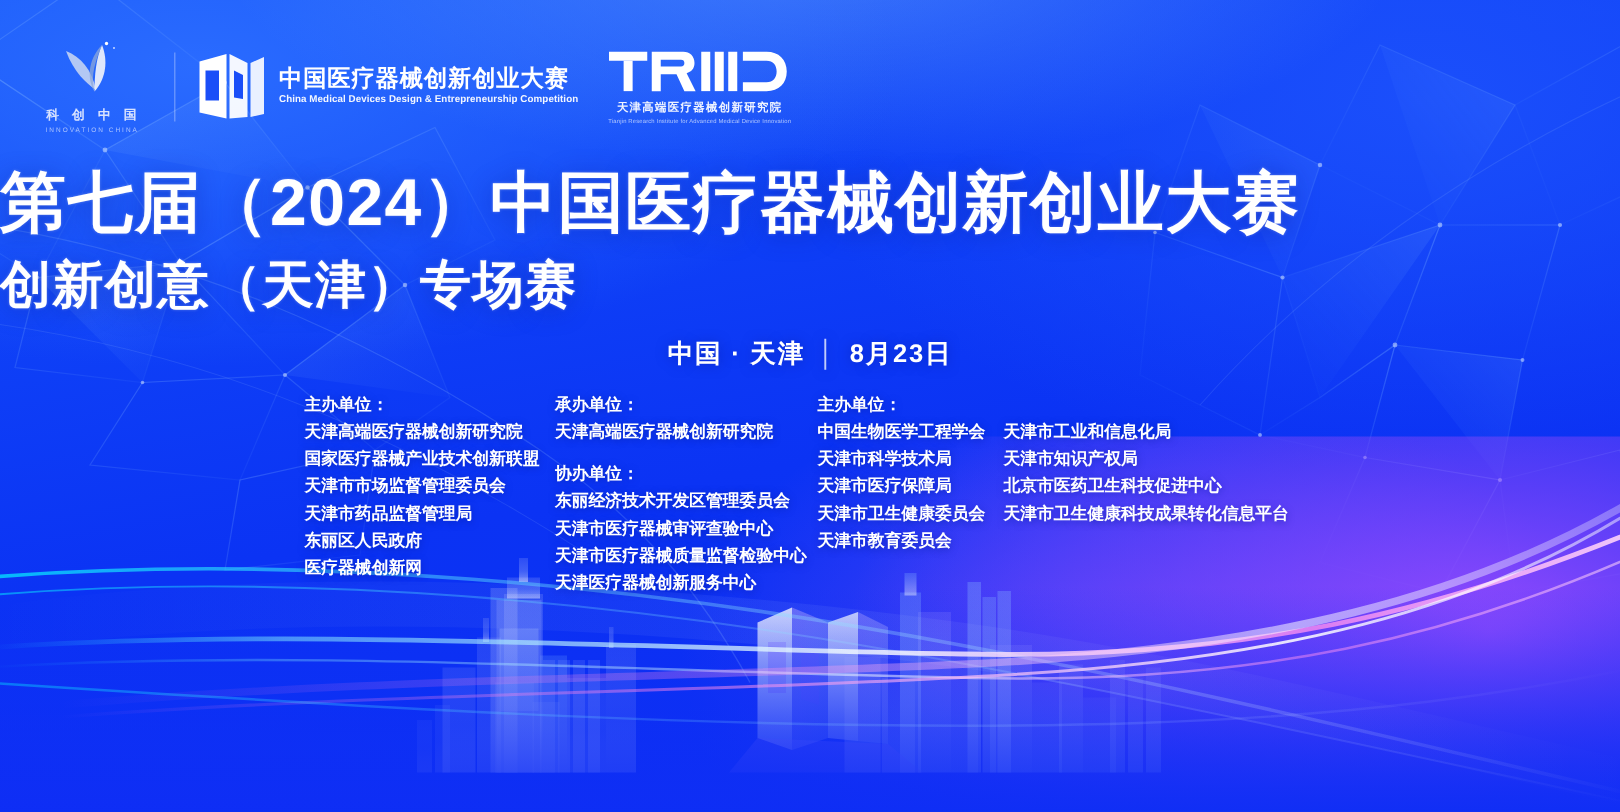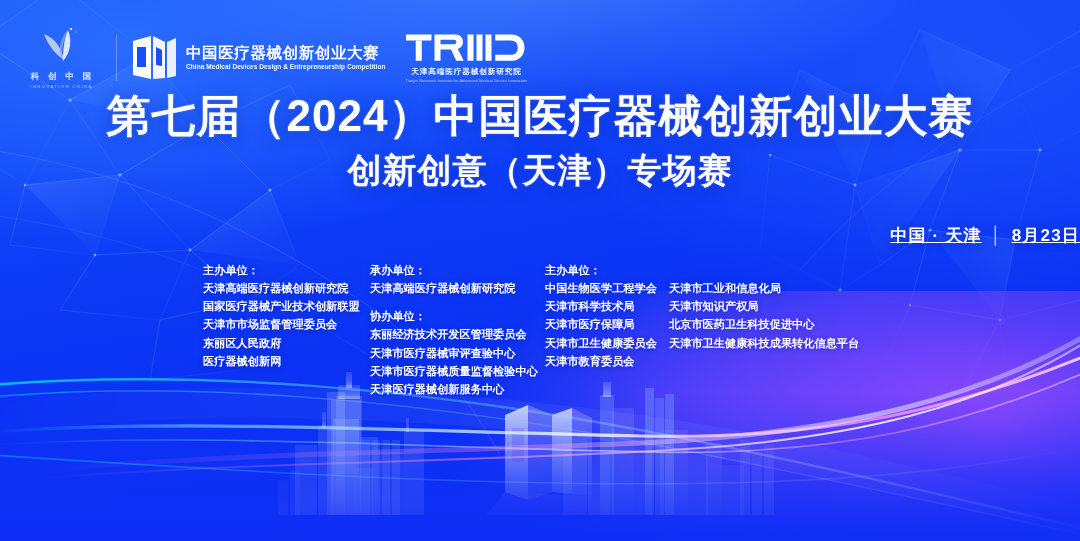--- a/index.html
+++ b/index.html
@@ -71,35 +71,34 @@
   .logo-tr{display:flex;flex-direction:column;align-items:center;margin-left:18px;}
   .logo-tr .mark{height:30px;width:120px;}
   .logo-tr .cn{
     margin-top:4px;font-size:7.6px;font-weight:700;color:#eef3ff;letter-spacing:.9px;white-space:nowrap;
   }
   .logo-tr .en{
     margin-top:1px;font-size:3.9px;color:#cddcff;letter-spacing:.12px;white-space:nowrap;opacity:.85;
   }
 
   
-  .title-wrap{position:absolute;left:0;right:0;top:94px;text-align:center;}
+  .title-wrap{position:absolute;left:0;right:0;top:114px;}
   .title-line{
     color:#ffffff;font-weight:700;line-height:1.0;
     letter-spacing:1px;
     text-shadow:0 2px 16px rgba(10,30,160,.45), 0 0 2px rgba(255,255,255,.35);
     white-space:nowrap;
   }
   .t1{font-size:44px;}
   .t2{font-size:34px;margin-top:15px;}
 
   .datebar{
-    position:absolute;left:0;right:0;top:224px;text-align:right;
+    position:absolute;left:0;right:0;top:224px;text-align:center;
     color:#ffffff;font-size:17px;font-weight:700;letter-spacing:1.2px;
     text-shadow:0 1px 8px rgba(10,30,160,.5);
-    text-decoration:underline;
   }
   .datebar .sep{
     display:inline-block;margin:0 9px;color:rgba(255,255,255,.75);font-weight:400;
   }
 
   
   .orgs{
     position:absolute;left:0;right:16px;top:261px;
     display:flex;justify-content:center;align-items:flex-start;
   }
@@ -414,20 +413,21 @@
     <span>中国 · 天津</span><span class="sep">│</span><span>8月23日</span>
   </div>
 
   <div class="orgs">
 
     <div class="org-col col-host">
       <div class="org-head">主办单位：</div>
       <div class="org-item">天津高端医疗器械创新研究院</div>
       <div class="org-item">国家医疗器械产业技术创新联盟</div>
       <div class="org-item">天津市市场监督管理委员会</div>
+      <div class="org-item">天津市药品监督管理局</div>
       <div class="org-item">东丽区人民政府</div>
       <div class="org-item">医疗器械创新网</div>
     </div>
 
     <div class="org-col col-mid">
       <div class="org-head">承办单位：</div>
       <div class="org-item">天津高端医疗器械创新研究院</div>
       <div class="org-gap"></div>
       <div class="org-head">协办单位：</div>
       <div class="org-item">东丽经济技术开发区管理委员会</div>

